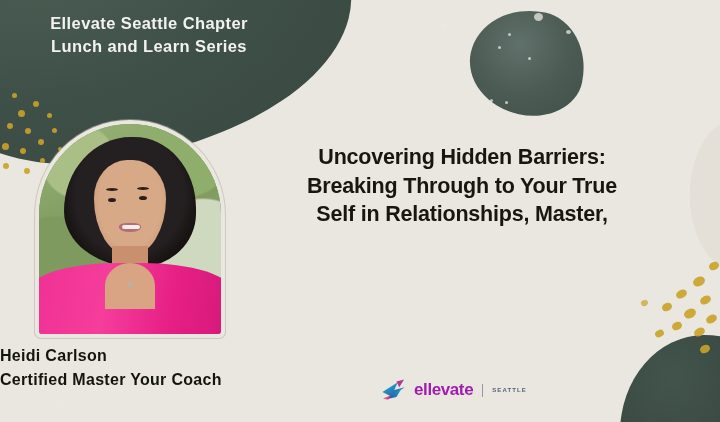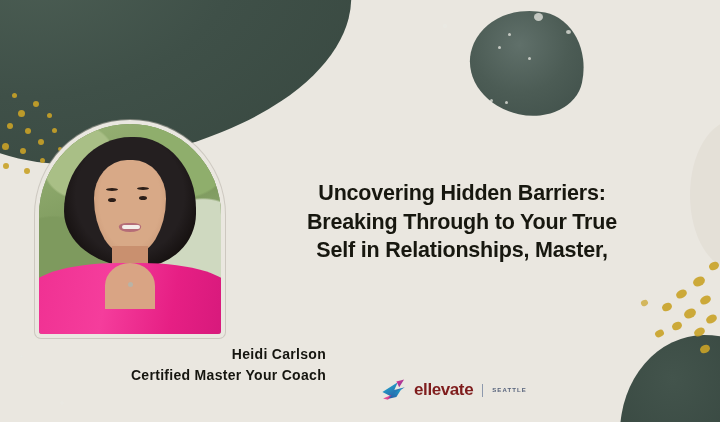--- a/index.html
+++ b/index.html
@@ -73,37 +73,37 @@
   .p-neck{position:absolute;left:40%;top:58%;width:20%;height:14%;background:#c9906f;}
   .p-top{position:absolute;left:-6%;top:66%;width:112%;height:40%;
     background:linear-gradient(100deg,#ef2f91 0%,#f53d9c 38%,#e61f84 70%,#d4187a 100%);
     border-radius:44% 44% 0 0 / 34% 34% 0 0;}
   .p-shoulder{position:absolute;left:36%;top:66%;width:28%;height:22%;
     background:#d9a484;border-radius:50% 50% 0 0;}
   .p-necklace{position:absolute;left:49%;top:75%;width:5px;height:5px;
     background:#b9b3a6;border-radius:50%;}
   
   #speaker-block{
-    position:absolute;left:0;top:344px;width:300px;text-align:right;
-    color:#15150f;font-weight:bold;font-size:14px;line-height:1.5;letter-spacing:.3px;padding-left:26px;
+    position:absolute;left:0;top:344px;width:300px;text-align:left;
+    color:#15150f;font-weight:bold;font-size:16px;line-height:1.5;letter-spacing:.3px;
   }
   
   #title{
     position:absolute;left:258px;top:143px;width:408px;text-align:center;
-    color:#17170f;font-weight:bold;font-size:21.5px;line-height:1.33;letter-spacing:-.2px;margin-top:36px;
+    color:#17170f;font-weight:bold;font-size:21.5px;line-height:1.33;letter-spacing:-.2px;
   }
   #datetime{
     position:absolute;left:258px;top:296px;width:408px;text-align:center;
     color:#17170f;font-weight:bold;font-size:14.5px;line-height:1.5;letter-spacing:.7px;
   }
   
   #logo{position:absolute;left:381px;top:372px;width:160px;height:36px;
     display:flex;align-items:center;gap:5px;}
   #logo-bird{width:28px;height:24px;flex:none;}
-  #logo-word{color:#7f1d1d;font-size:17px;font-weight:bold;letter-spacing:-.4px;}
+  #logo-word{color:#a21caf;font-size:17px;font-weight:bold;letter-spacing:-.4px;}
   #logo-div{width:1px;height:13px;background:#8d99ad;margin:0 4px;}
   #logo-city{color:#55617a;font-size:6px;font-weight:bold;letter-spacing:1.1px;}
 </style>
 </head>
 <body>
 
 <div id="poster">
 
   <div class="blob" id="blob-topleft"></div>
   <div class="blob" id="blob-topright"></div>
@@ -143,20 +143,24 @@
   <div class="dot oval" style="left:684px;top:309px;width:12px;height:9px;"></div>
   <div class="dot oval" style="left:706px;top:315px;width:11px;height:8px;"></div>
   <div class="dot oval" style="left:662px;top:303px;width:10px;height:8px;"></div>
   <div class="dot oval" style="left:694px;top:328px;width:11px;height:8px;"></div>
   <div class="dot oval" style="left:672px;top:322px;width:10px;height:8px;"></div>
   <div class="dot oval" style="left:709px;top:262px;width:10px;height:8px;"></div>
   <div class="dot oval" style="left:655px;top:330px;width:9px;height:7px;"></div>
   <div class="dot oval" style="left:700px;top:345px;width:10px;height:8px;"></div>
   <div class="dot oval" style="left:641px;top:300px;width:7px;height:6px;opacity:.7;"></div>
 
+  <div id="chapter-heading">
+    <div>Ellevate Seattle Chapter</div>
+    <div>Lunch and Learn Series</div>
+  </div>
 
   <div id="portrait-frame">
     <div id="portrait">
       <div class="p-bg"></div>
       <div class="p-hair"></div>
       <div class="p-face"></div>
       <div class="p-brow" style="left:37%;top:30.5%;"></div>
       <div class="p-brow" style="left:54%;top:30%;"></div>
       <div class="p-eye" style="left:38%;top:35%;"></div>
       <div class="p-eye" style="left:55%;top:34.5%;"></div>

